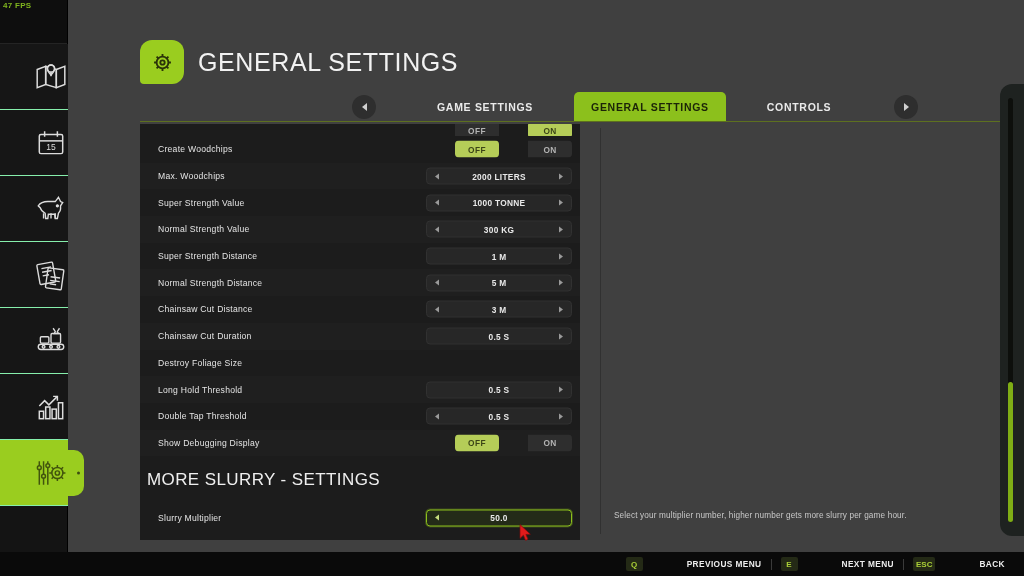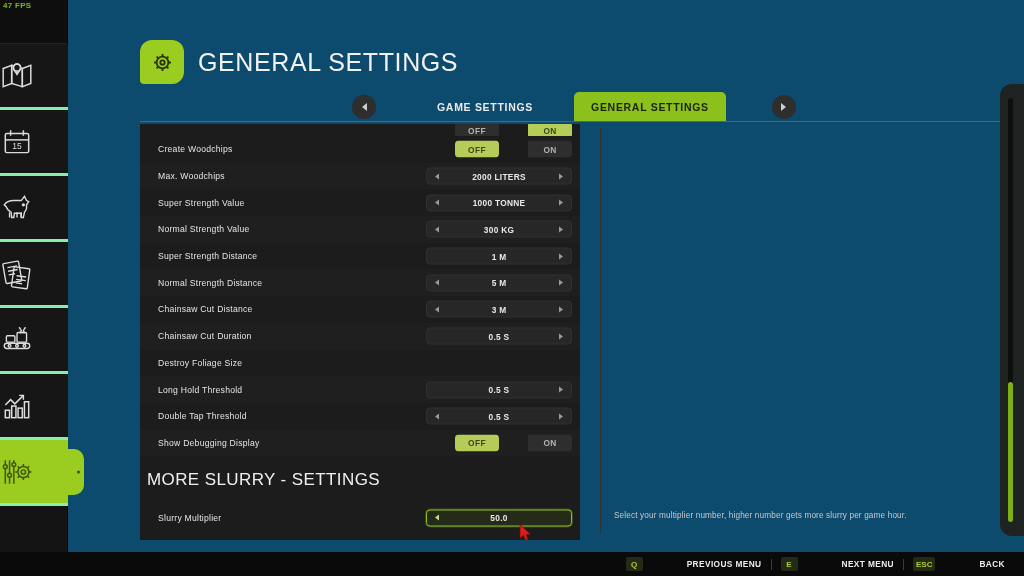--- a/index.html
+++ b/index.html
@@ -2,39 +2,39 @@
 <html><head>
 <meta charset="utf-8">
 <style>
   * { box-sizing: border-box; margin: 0; padding: 0; }
   html, body {
     width: 1024px; height: 576px;
     background: #0b0b0b;
     font-family: "Liberation Sans", sans-serif;
     overflow: hidden;
   }
-  #app { position: relative; width: 1024px; height: 576px; background: #0c4a6e; }
+  #app { position: relative; width: 1024px; height: 576px; background: #404040; }
 
   
   .fps {
     position: absolute; left: 3px; top: 1px;
     font-size: 8px; font-weight: bold; color: #7fb51e;
     letter-spacing: .3px; z-index: 40;
   }
 
   
   .sidebar {
     position: absolute; left: 0; top: 0; width: 68px; height: 576px;
     background: #141414; border-right: 1px solid #000;
   }
   .side-top { height: 44px; background: #0e0e0e; border-bottom: 1px solid #242424; }
   .side-item {
     position: relative; height: 66px; width: 68px;
-    display: flex; align-items: center; justify-content: flex-start;
-    border-bottom: 3px solid #86efac; background: #161616;
+    display: flex; align-items: center; justify-content: flex-end;
+    border-bottom: 1px solid #86efac; background: #161616;
   }
   .side-item svg { width: 34px; height: 34px; }
   .side-item.active { background: #9acd1f; }
   .side-item.active svg { filter: none; }
   .side-tab {
     position: absolute; left: 68px; top: 50%; transform: translateY(-50%);
     width: 16px; height: 46px; background: #9acd1f;
     border-radius: 0 10px 10px 0;
   }
   .side-tab::after {
@@ -291,20 +291,21 @@
     </div>
     <div class="header-title">GENERAL SETTINGS</div>
   </div>
 
   <div class="tabbar">
     <div class="tab-arrow left">
       <i></i>
     </div>
     <div class="tab">GAME SETTINGS</div>
     <div class="tab active">GENERAL SETTINGS</div>
+    <div class="tab">CONTROLS</div>
     <div class="tab-arrow right">
       <i></i>
     </div>
   </div>
   <div class="tab-underline"></div>
 
   <div class="content-clip">
     <div class="settings-col">
 
       <div class="row clipped">

